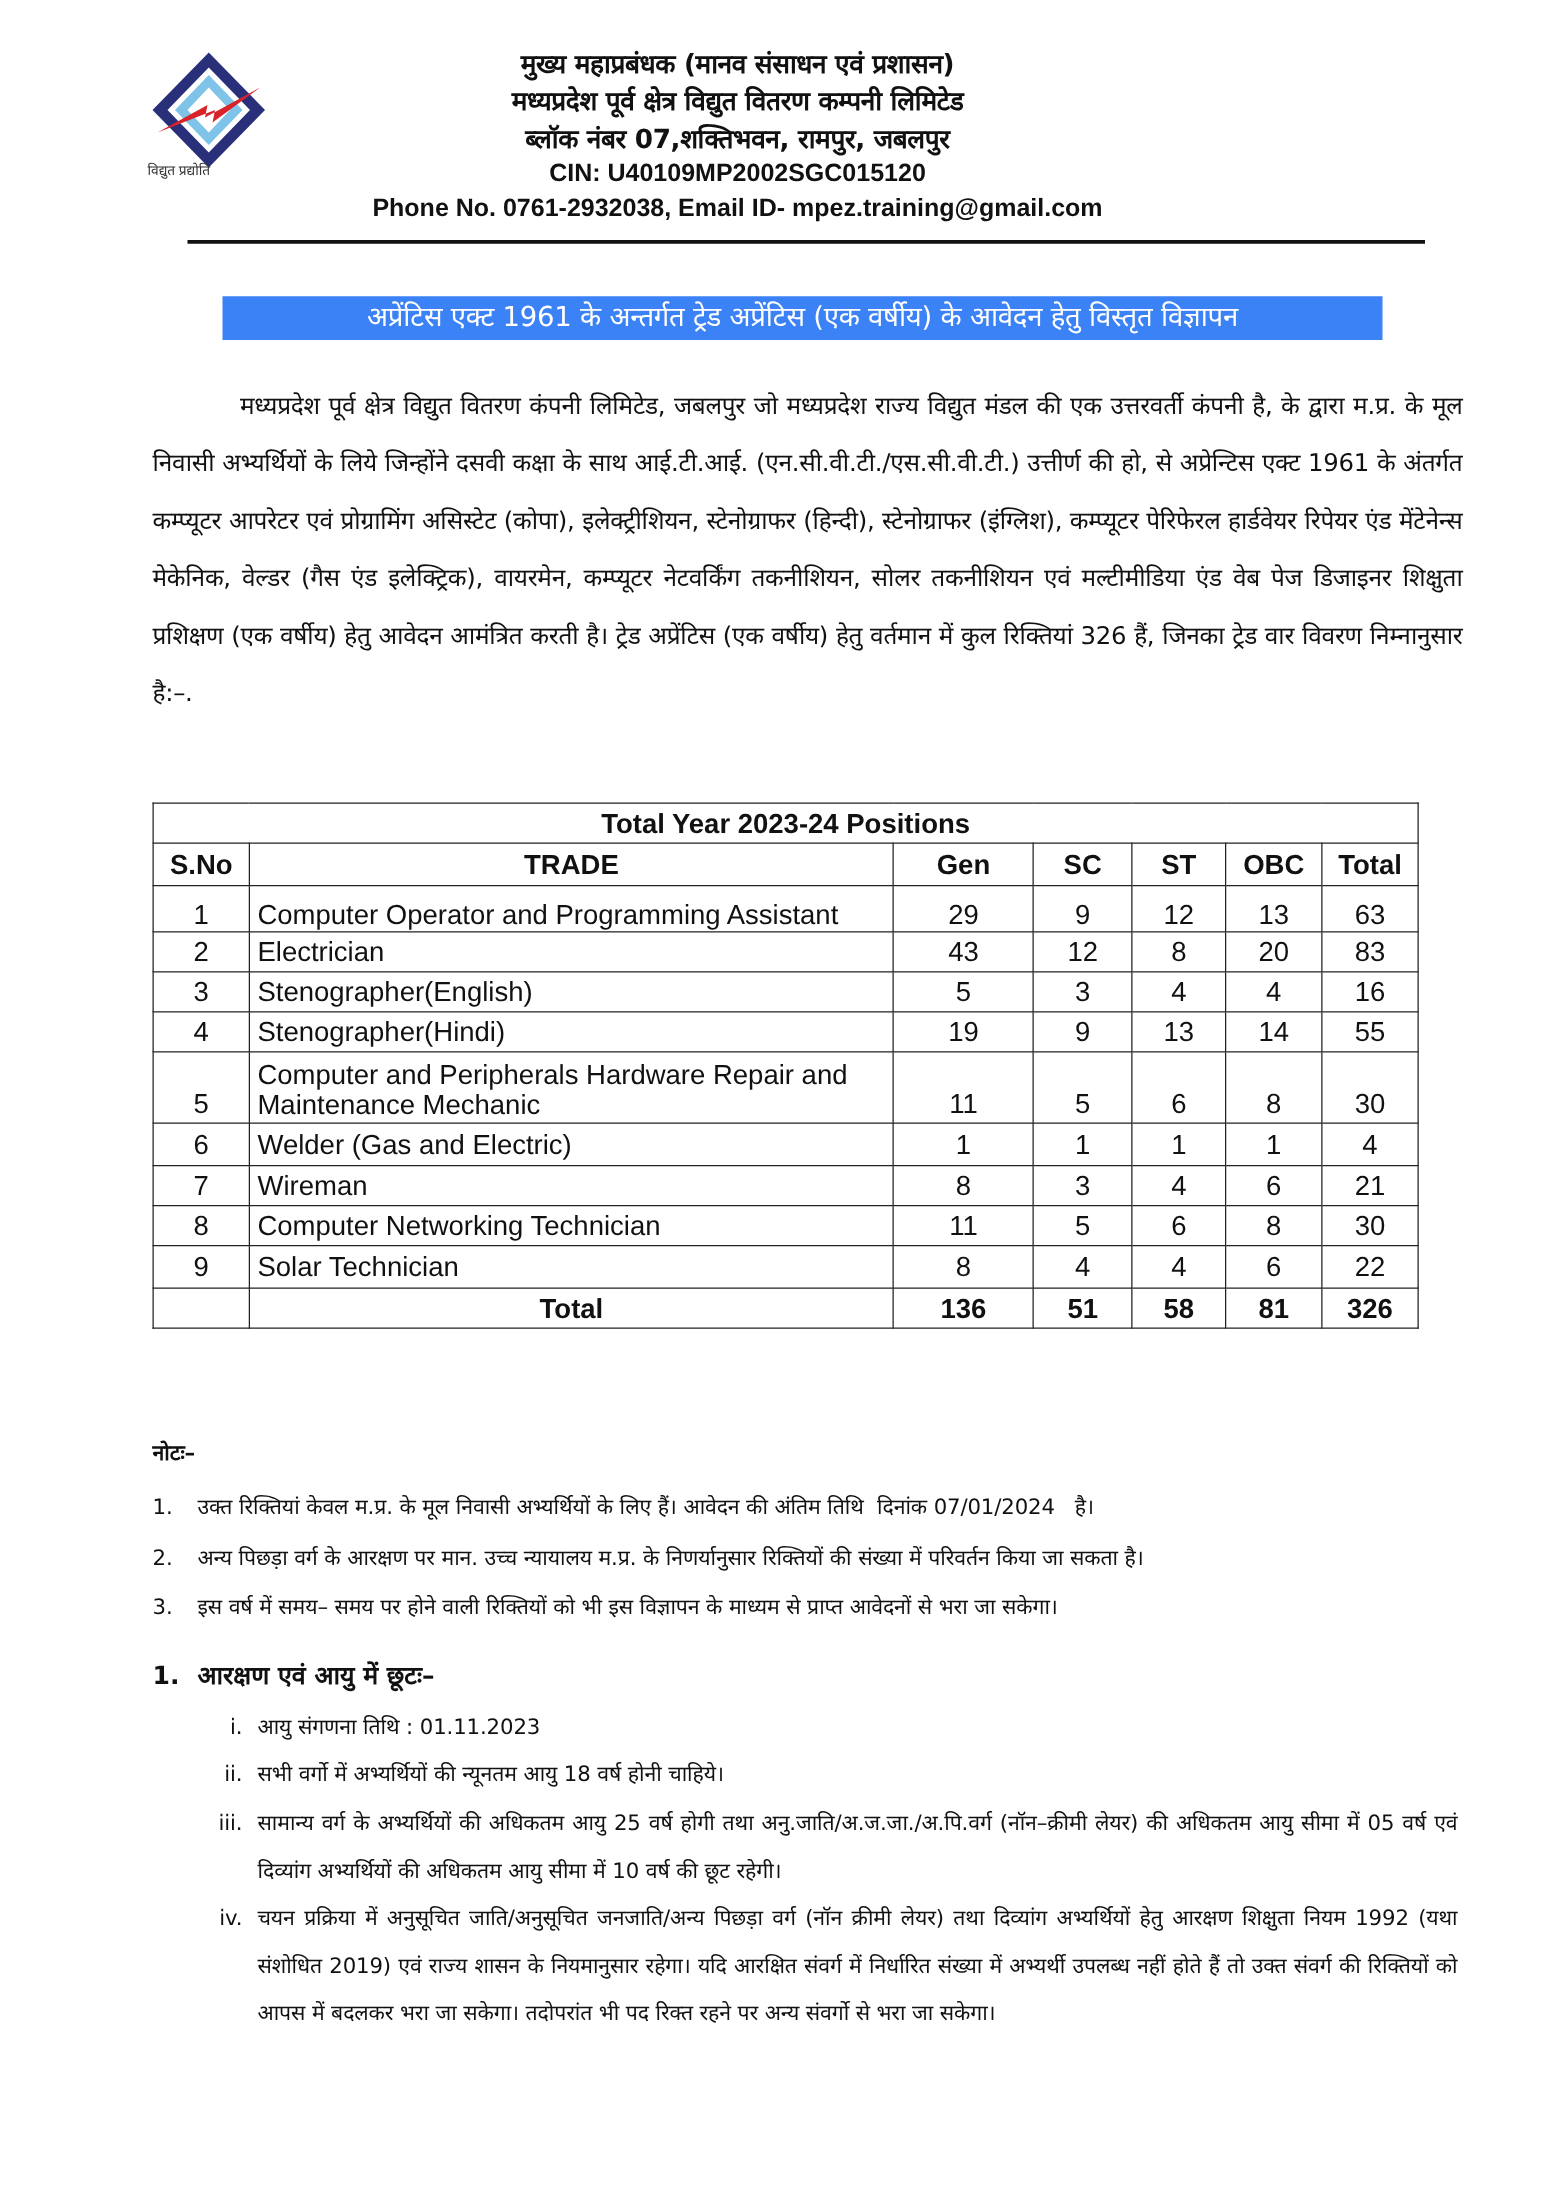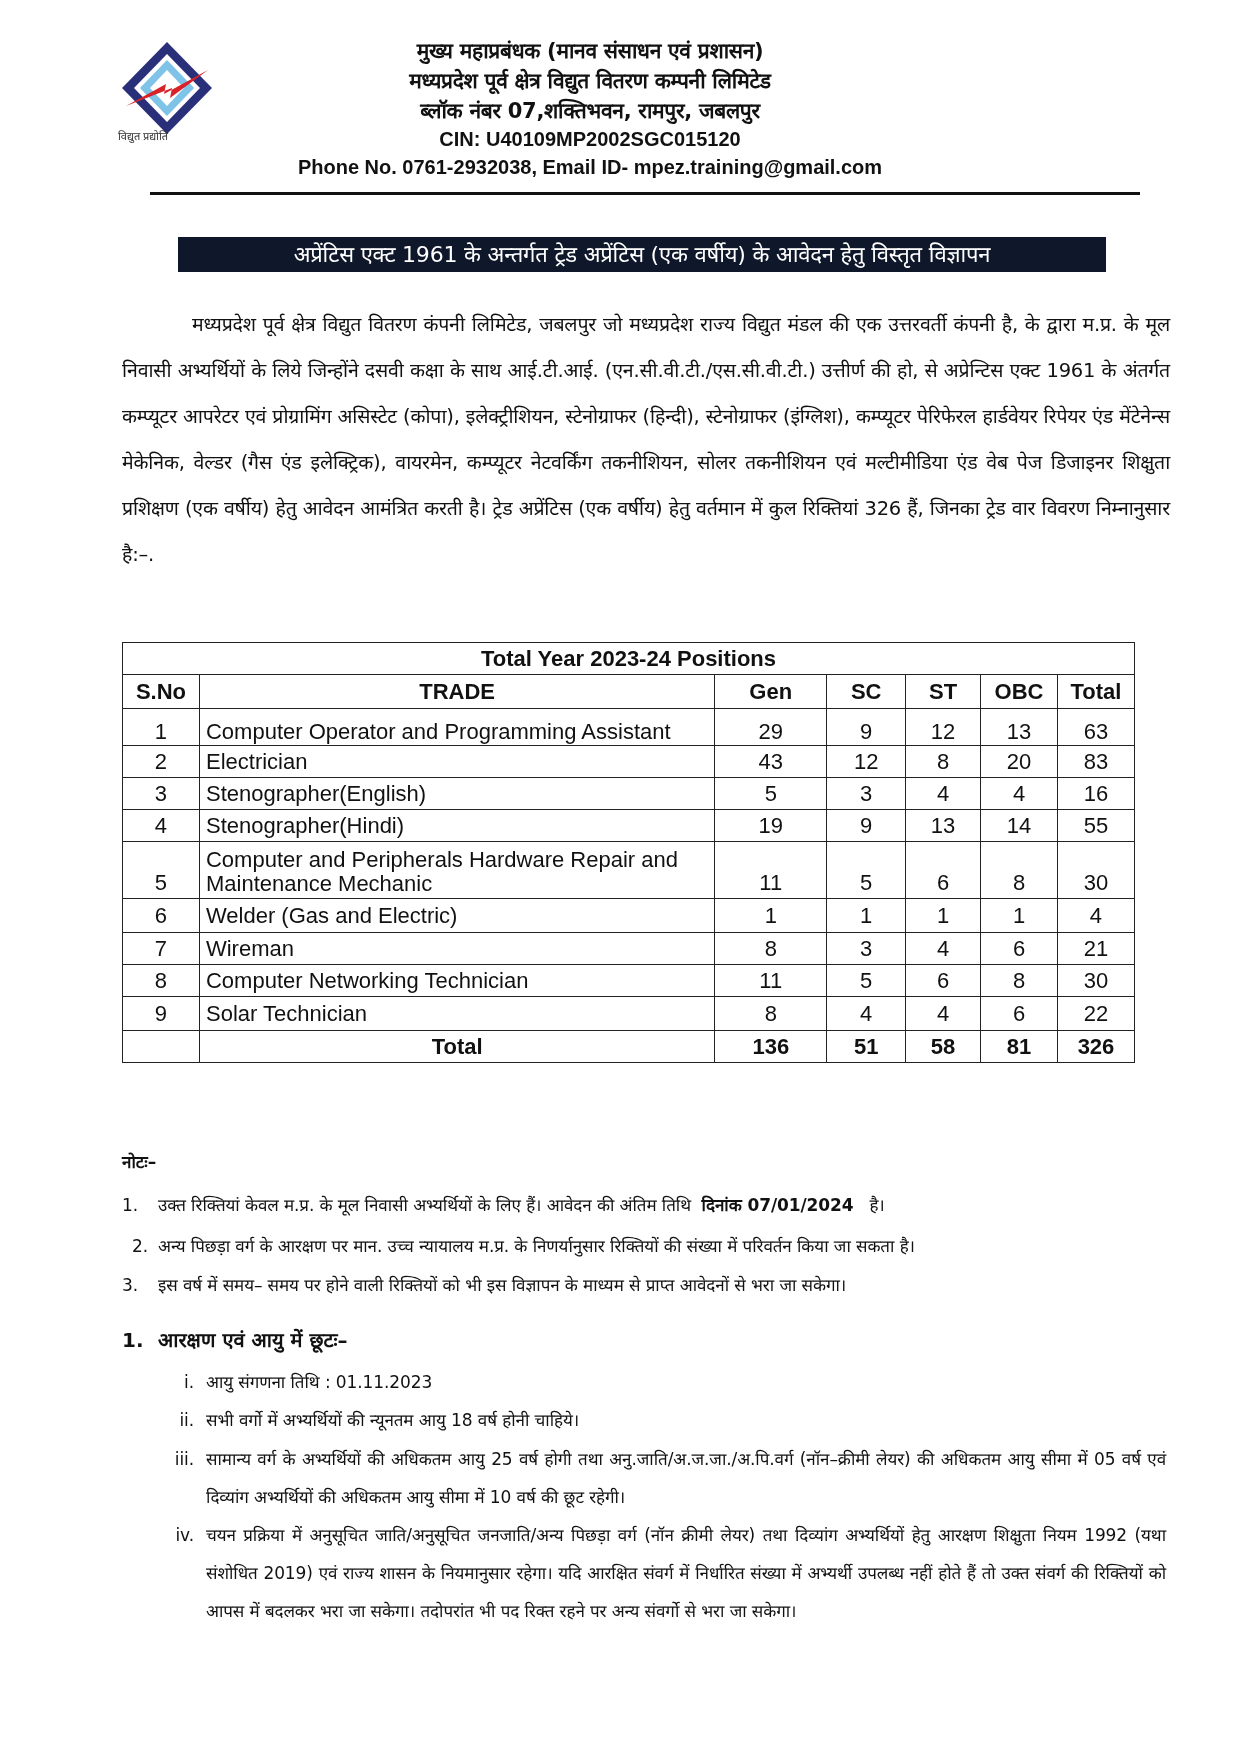--- a/index.html
+++ b/index.html
@@ -10,21 +10,21 @@
   #logo { left:108px; top:36px; width:118px; height:110px; }
   .head-line { left:240px; width:700px; text-align:center; font-family:"DejaVu Sans", sans-serif; font-weight:bold; color:#111; white-space:nowrap; }
   #h1 { top:36px; font-size:21px; letter-spacing:-0.3px; }
   #h2 { top:66px; font-size:21px; letter-spacing:-0.3px; }
   #h3 { top:96px; font-size:21px; letter-spacing:-0.3px; }
   #h4 { top:128px; font-size:20px; font-family:"Liberation Sans", sans-serif; }
   #h5 { top:156px; font-size:20px; font-family:"Liberation Sans", sans-serif; left:230px; width:720px; }
   #rule { left:150px; top:192px; width:990px; height:3px; background:#111; }
 
   
-  #banner { left:178px; top:237px; width:928px; height:35px; background:#0f172a; color:#fff; font-size:22px; line-height:35px; text-align:center; white-space:nowrap; overflow:hidden; letter-spacing:-0.2px; }
+  #banner { left:178px; top:237px; width:928px; height:35px; background:#3b82f6; color:#fff; font-size:22px; line-height:35px; text-align:center; white-space:nowrap; overflow:hidden; letter-spacing:-0.2px; }
 
   
   #intro { left:122px; top:302px; width:1048px; font-size:19.5px; line-height:46px; text-align:justify; text-indent:70px; letter-spacing:-0.2px; }
 
   
   #ptable { left:122px; top:642px; width:1013px; border-collapse:collapse; font-family:Liberation Sans, sans-serif; font-size:22px; }
   #ptable td, #ptable th { border:1.3px solid #222; padding:0 6px; }
   #ptable .title { text-align:center; font-weight:bold; height:31px; font-size:22px; }
   #ptable th { font-weight:bold; height:33px; text-align:center; }
   #ptable td { height:31px; }
@@ -33,23 +33,23 @@
   #ptable tr.tall td { height:54px; vertical-align:bottom; padding-bottom:2px; }
   #ptable tr.tall td.t { line-height:24px; }
   #ptable tr.first td { height:36px; vertical-align:bottom; }
   #ptable tr.total td { font-weight:bold; height:31px; }
 
   
   .note { left:122px; font-size:17px; white-space:nowrap; letter-spacing:-0.1px; }
   #note-title { top:1150px; font-weight:bold; font-size:17px; }
   .num { display:inline-block; width:36px; }
   #n1 { top:1193px; }
-  #n2 { top:1234px;text-align:center; }
+  #n2 { top:1234px; }
   #n3 { top:1273px; }
-  .b { font-weight:bold; }
+  .b { font-weight:normal; }
 
   #sec-title { left:122px; top:1326px; font-size:20px; font-weight:bold; }
   .sub { left:158px; width:1012px; font-size:17px; line-height:38px; letter-spacing:-0.1px; }
   .rn { display:inline-block; width:36px; text-align:right; margin-right:12px; }
   #s1 { top:1363px; }
   #s2 { top:1401px; }
   #s3 { top:1440px; }
   #s4 { top:1516px; }
   .sub .txt { display:inline-block; vertical-align:top; width:960px; text-align:justify; }
 </style>

